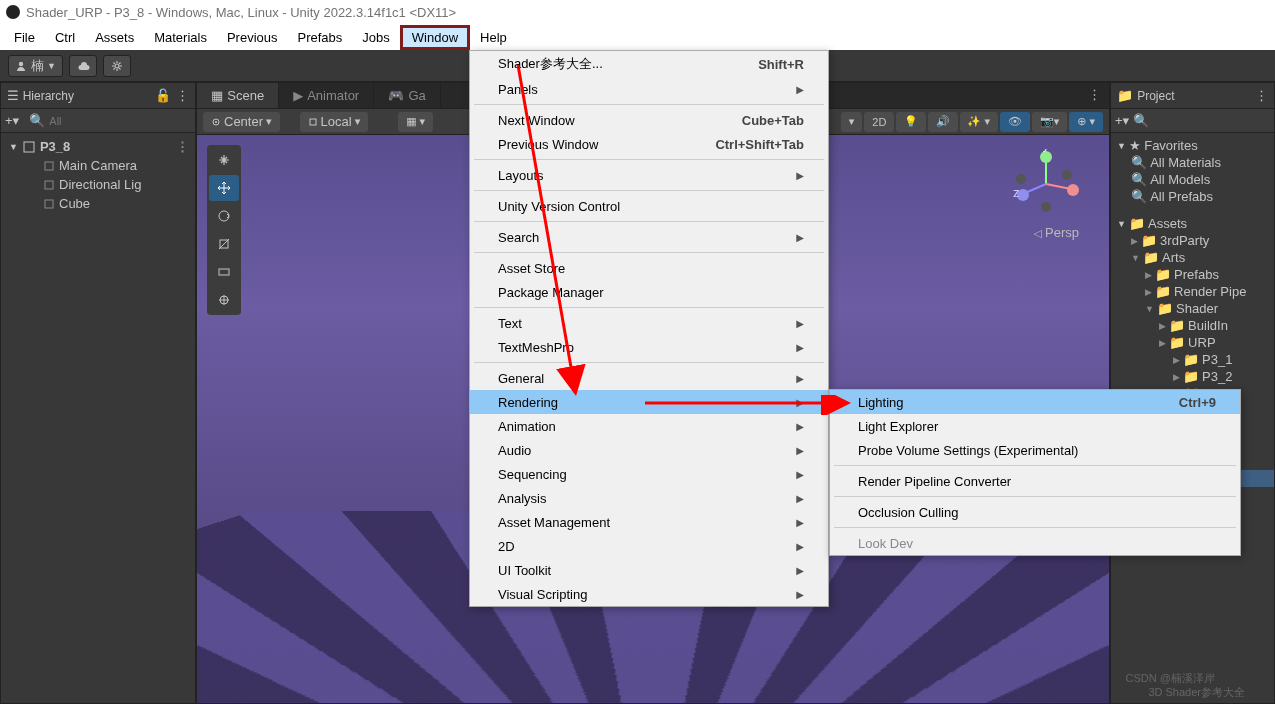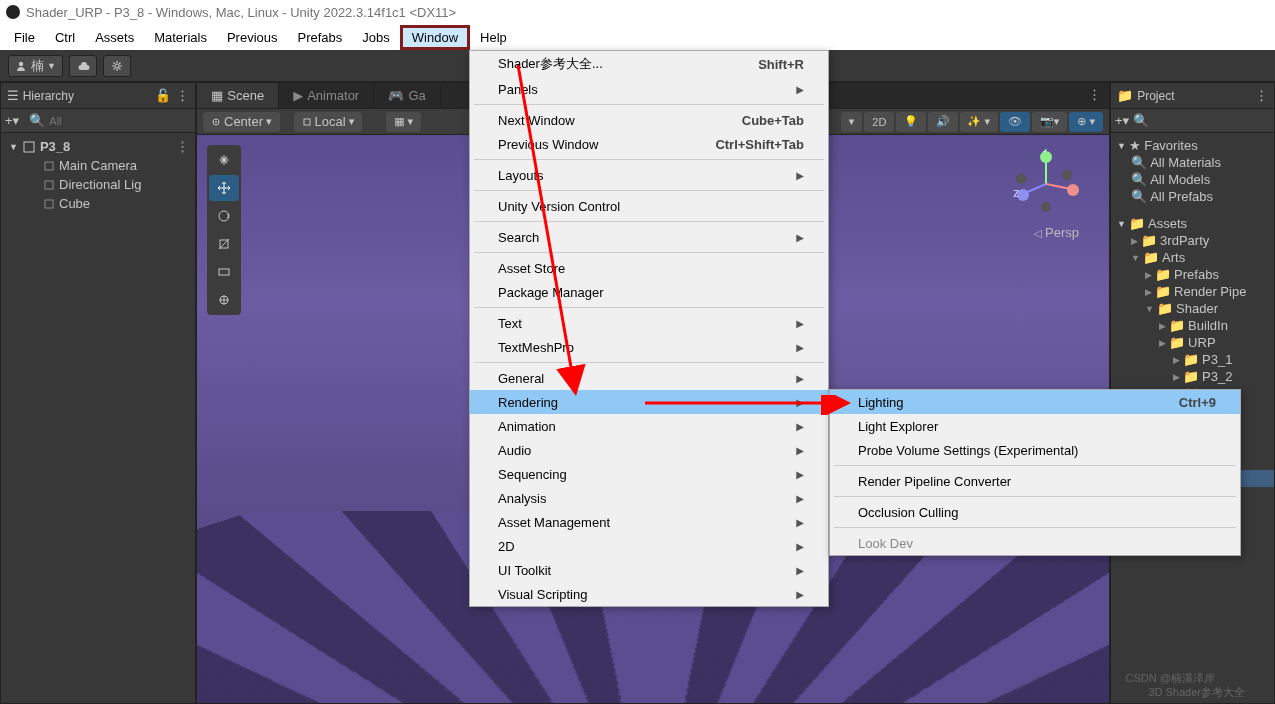--- a/index.html
+++ b/index.html
@@ -33,21 +33,21 @@
 .tree { padding: 4px 0; }
 .tree-item { padding: 2px 6px 2px 20px; display: flex; align-items: center; gap: 4px; font-size: 12px; }
 .tree-item.root { padding-left: 8px; font-weight: bold; }
 .tree-item.child { padding-left: 42px; }
 
 
 .scene-panel { flex: 1; position: relative; }
 .scene-tabs { display: flex; background: #282828; height: 26px; border-bottom: 1px solid #222; }
 .scene-tab { padding: 4px 14px; background: #383838; border-right: 1px solid #222; display: flex; align-items: center; gap: 4px; font-size: 12px; }
 .scene-tab.inactive { background: #282828; color: #888; }
-.scene-toolbar { background: #3c3c3c; height: 26px; display: flex; align-items: center; padding: 0 6px; gap: 14px; border-bottom: 1px solid #222; }
+.scene-toolbar { background: #3c3c3c; height: 26px; display: flex; align-items: center; padding: 0 6px; gap: 20px; border-bottom: 1px solid #222; }
 .scene-tb-btn { background: #4c4c4c; border-radius: 3px; height: 20px; padding: 0 8px; display: flex; align-items: center; font-size: 11px; gap: 3px; }
 .scene-viewport { flex: 1; position: relative; background: linear-gradient(180deg, #5a4d8f 0%, #6b5ca3 30%, #4a3e72 100%); overflow: hidden; }
 .checker { position: absolute; inset: 0; background:
   repeating-conic-gradient(from 0deg at 50% 100%, rgba(90,77,145,.95) 0deg 8deg, rgba(58,48,95,.95) 8deg 16deg);
   transform: perspective(600px) rotateX(62deg) scale(2.2) translateY(18%);
   transform-origin: 50% 100%; }
 .sun { position: absolute; left: 360px; top: 168px; width: 100px; height: 100px; }
 .sun-core { position: absolute; left: 35px; top: 35px; width: 30px; height: 30px; background: #ffe8a0; border-radius: 50%; }
 .sun-ray { position: absolute; left: 46px; top: 2px; width: 8px; height: 22px; background: #ffe8a0; border-radius: 4px; transform-origin: 4px 48px; }
 .scene-tools-vert { position: absolute; left: 10px; top: 10px; background: #3c3c3c; border-radius: 4px; padding: 2px; display: flex; flex-direction: column; gap: 2px; }

